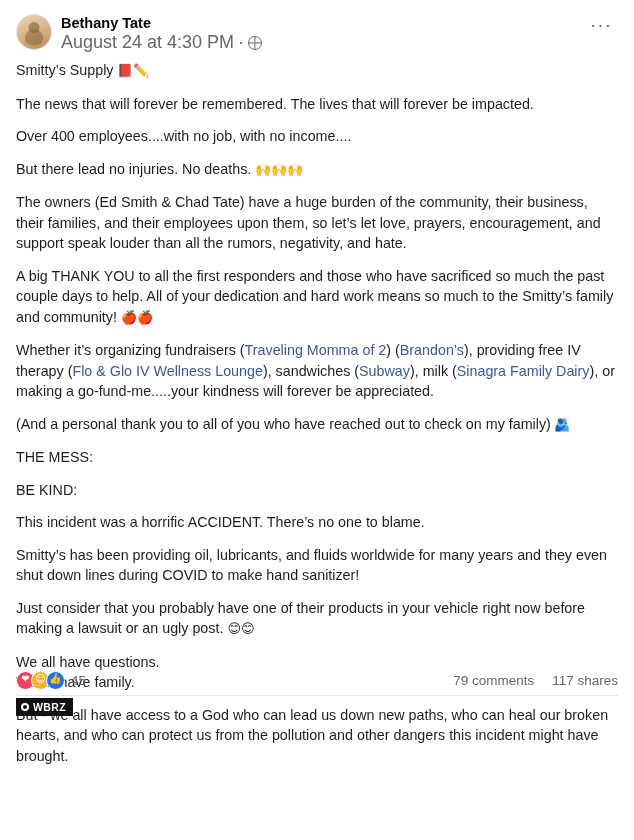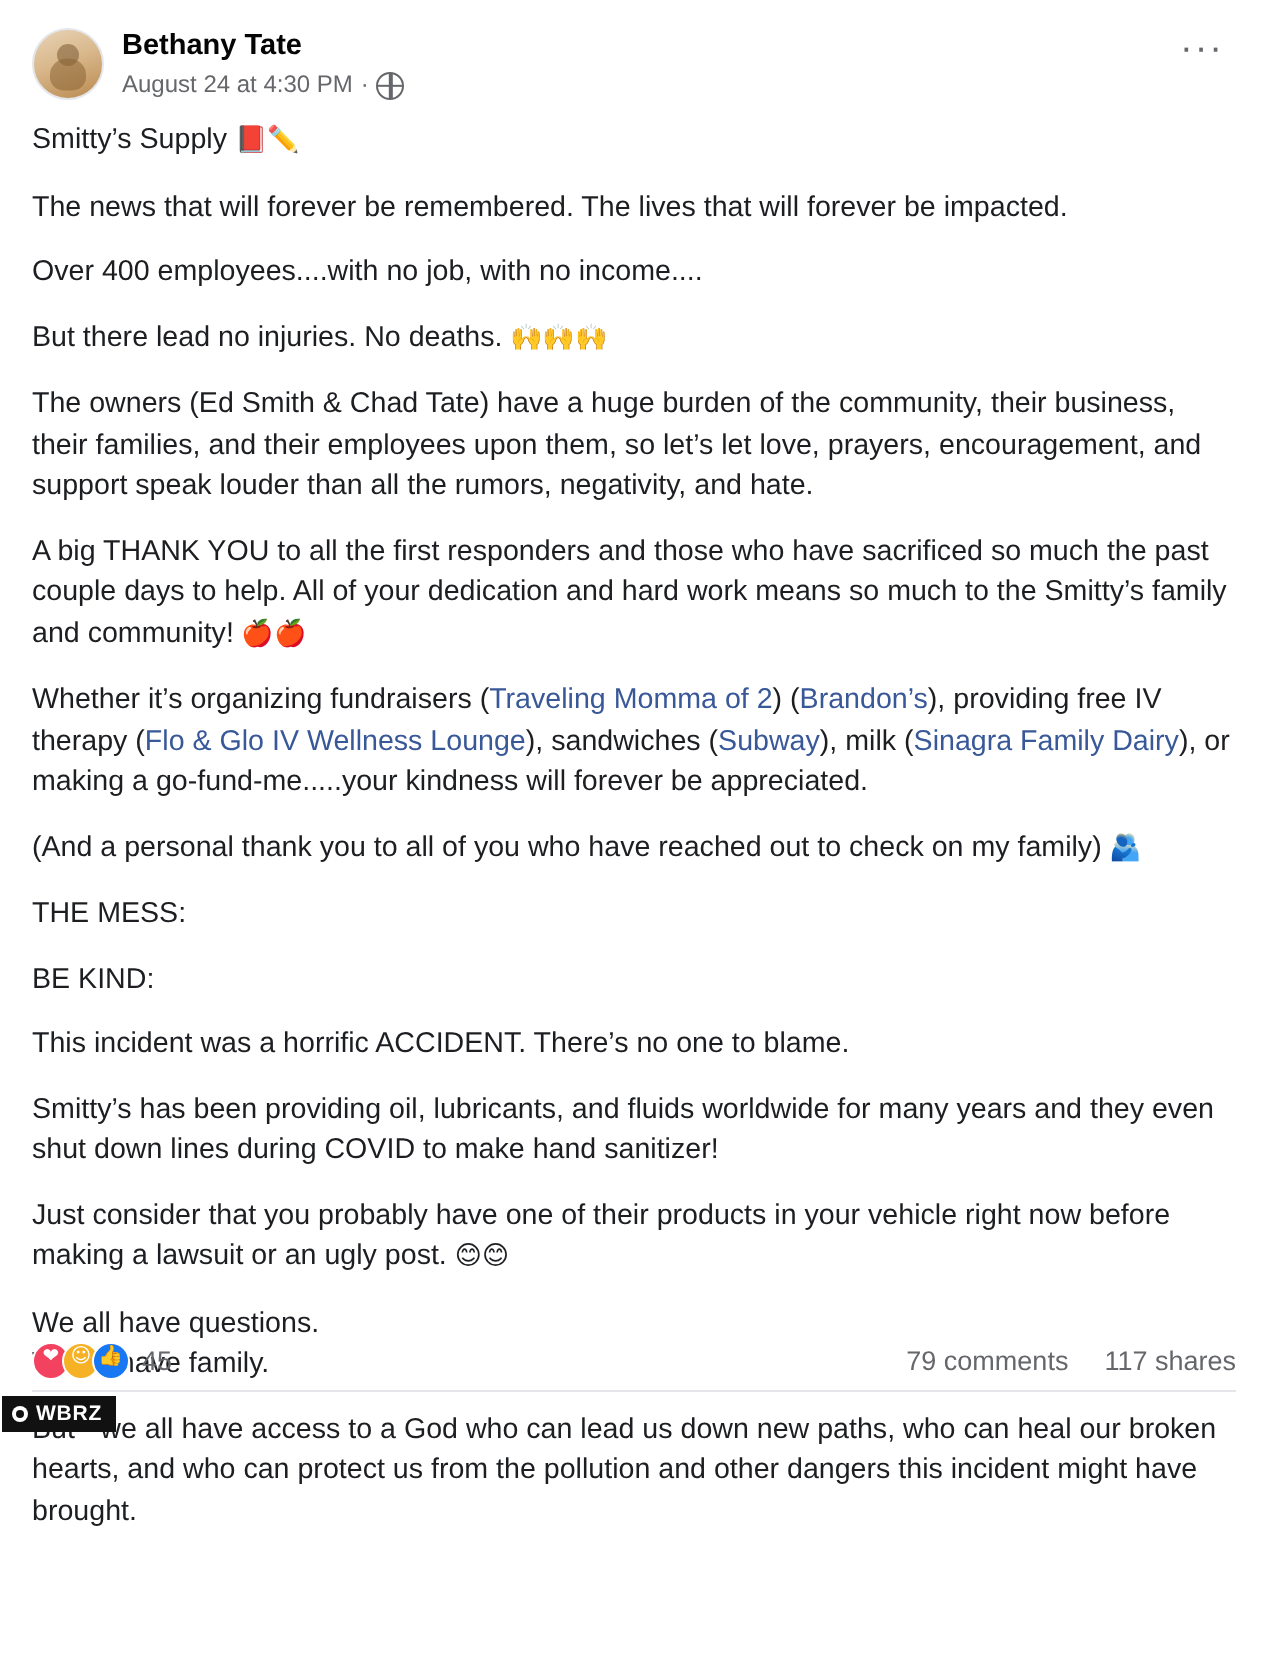--- a/index.html
+++ b/index.html
@@ -67,21 +67,21 @@
     justify-content: center;
     padding-top: 1px;
   }
   .author {
     font-size: 14.5px;
     font-weight: bold;
     color: #050505;
     line-height: 17px;
   }
   .meta {
-    font-size: 12px;
+    font-size: 18px;
     color: #65676b;
     line-height: 16px;
     margin-top: 2px;
     display: flex;
     align-items: center;
     gap: 4px;
   }
   .globe {
     display: inline-block;
     width: 12px;
@@ -188,21 +188,21 @@
   .divider {
     position: absolute;
     left: 16px;
     right: 16px;
     bottom: 20px;
     height: 1px;
     background: #e4e6eb;
   }
   .watermark {
     position: absolute;
-    left: 1px;
+    left: 16px;
     bottom: 0;
     background: #111;
     color: #fff;
     font-size: 10.5px;
     font-weight: bold;
     letter-spacing: .4px;
     padding: 3px 7px 3px 5px;
     display: flex;
     align-items: center;
     gap: 4px;

